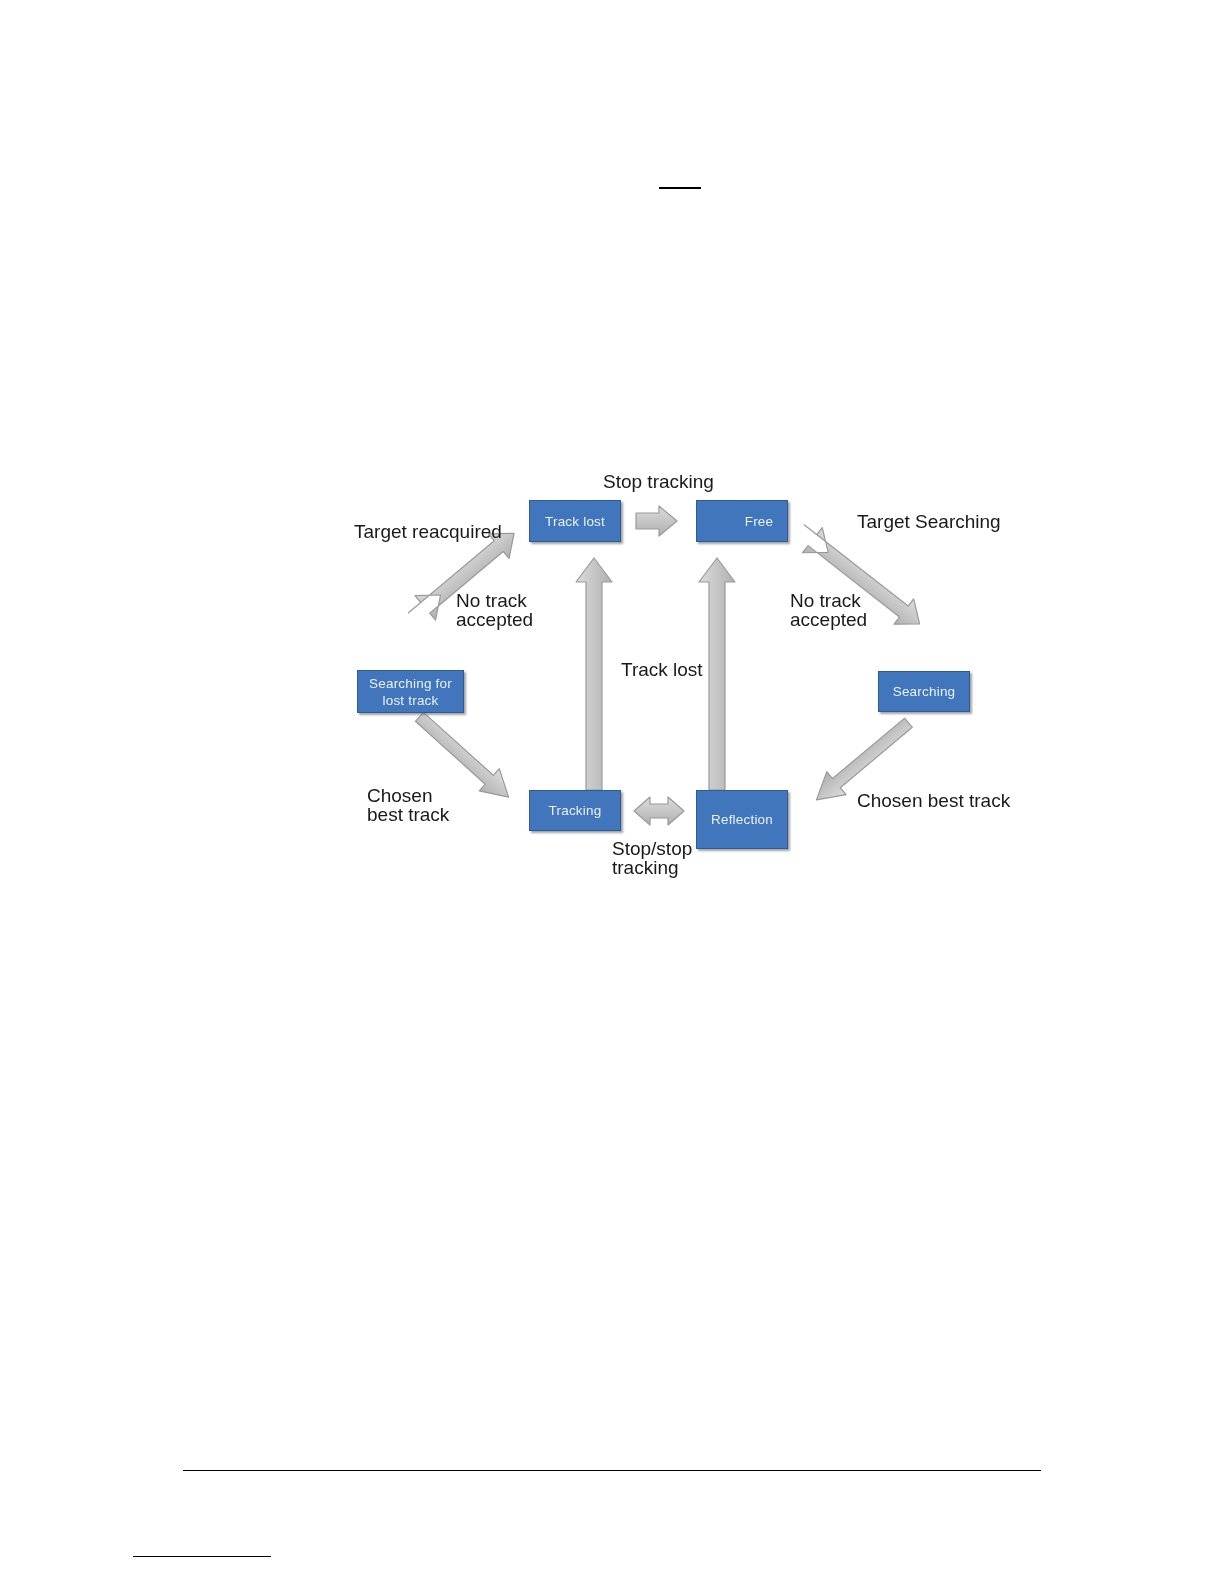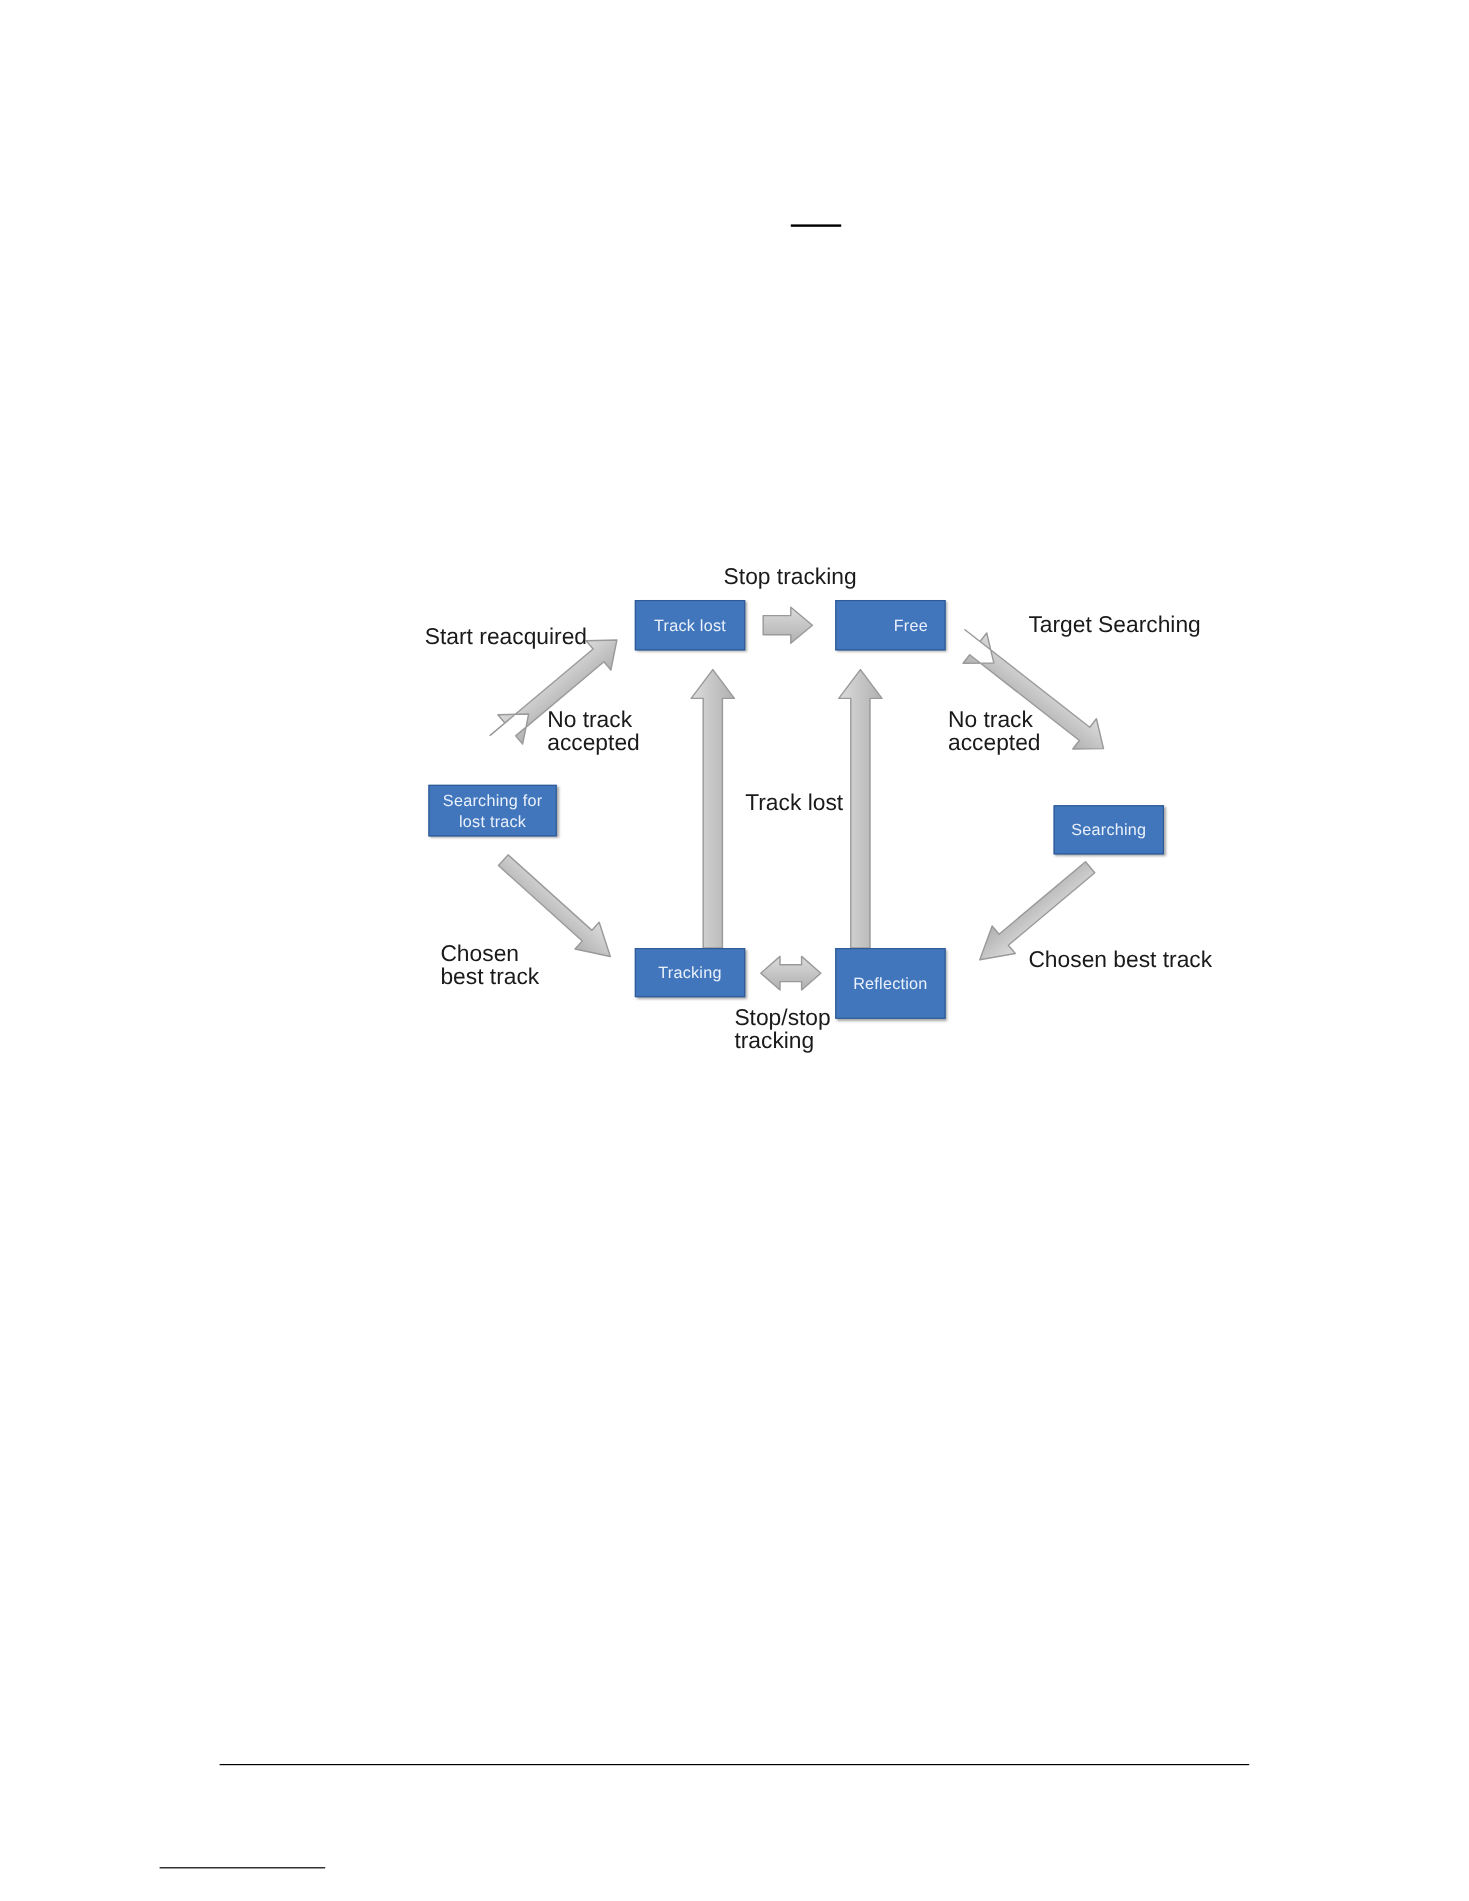--- a/index.html
+++ b/index.html
@@ -71,21 +71,21 @@
     color: #EAF1FB;
     font-size: 13.5px;
     line-height: 17px;
     letter-spacing: 0.2px;
     box-sizing: border-box;
   }
   .state-box span { display: block; width: 100%; }
 
   #box-track-lost  { left: 529px; top: 500px; width: 92px;  height: 42px; }
   #box-free        { left: 696px; top: 500px; width: 92px;  height: 42px; padding-left: 34px; }
-  #box-searching-lost { left: 357px; top: 654px; width: 107px; height: 43px; }
+  #box-searching-lost { left: 357px; top: 670px; width: 107px; height: 43px; }
   #box-searching   { left: 878px; top: 651px; width: 92px;  height: 41px; margin-top: 20px; }
   #box-tracking    { left: 529px; top: 790px; width: 92px;  height: 41px; }
   #box-reflection  { left: 696px; top: 790px; width: 92px;  height: 59px; }
 
   
   .edge-label {
     position: absolute;
     font-size: 19px;
     line-height: 18.5px;
     color: #1a1a1a;
@@ -180,21 +180,21 @@
   <div class="state-box" id="box-tracking">
     <span>Tracking</span>
   </div>
 
   <div class="state-box" id="box-reflection">
     <span>Reflection</span>
   </div>
 
   <div class="edge-label" id="label-stop-tracking">Stop tracking</div>
 
-  <div class="edge-label" id="label-target-reacquired">Start reacquired</div>
+  <div class="edge-label" id="label-target-reacquired">Target reacquired</div>
 
   <div class="edge-label" id="label-no-track-left">No track
 accepted</div>
 
   <div class="edge-label" id="label-target-detection">Target Searching</div>
 
   <div class="edge-label" id="label-no-track-right">No track
 accepted</div>
 
   <div class="edge-label" id="label-track-lost-center">Track lost</div>

